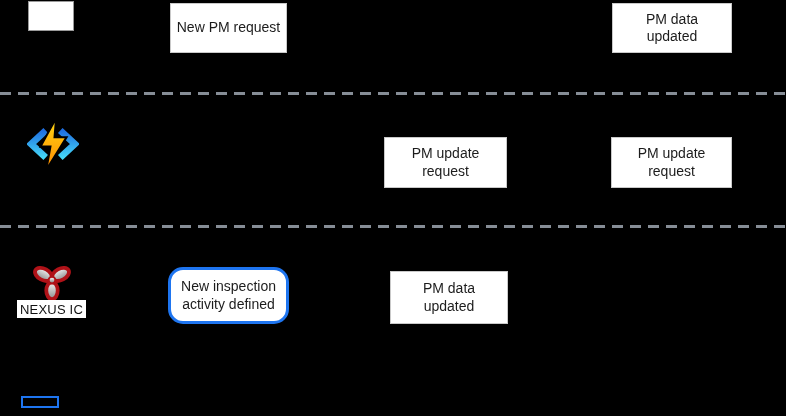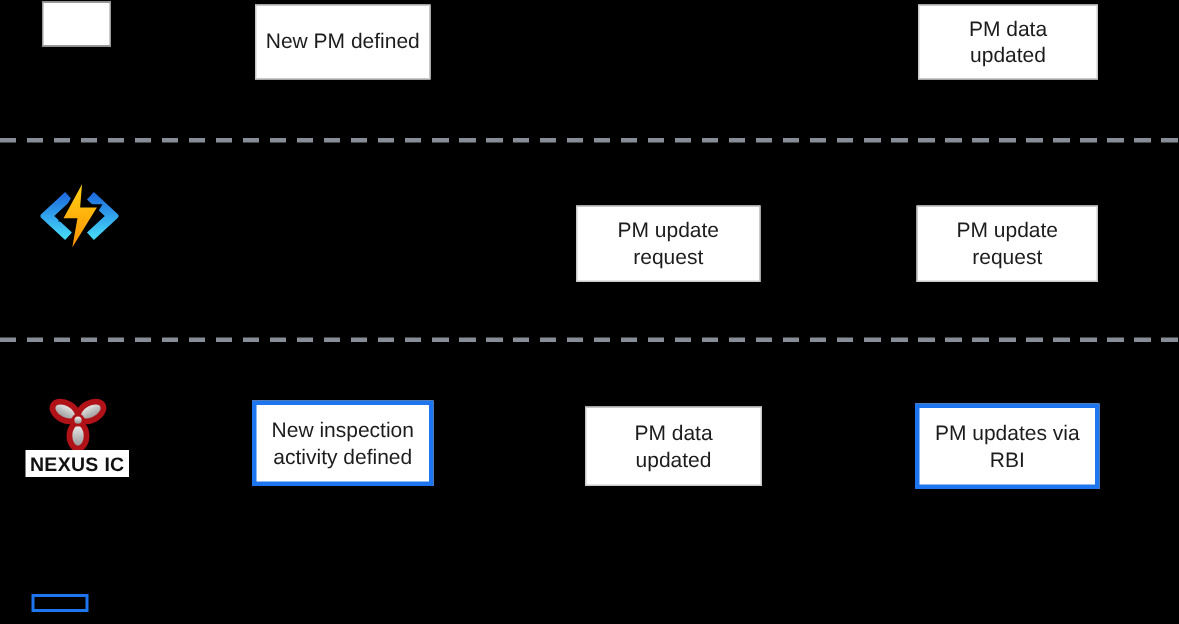--- a/index.html
+++ b/index.html
@@ -22,33 +22,33 @@
     border:1px solid #c9c9c9;
     box-sizing:border-box;
     display:flex;align-items:center;justify-content:center;
     text-align:center;
     color:#1c1c1c;
     font-size:14px;line-height:1.22;
     white-space:pre-line;
   }
   .flow-box.highlight{
     border:3px solid var(--accent,#1E75F0);
-    border-radius:0;
+    border-radius:15px;
   }
   .logo-rect{
     position:absolute;left:28px;top:1px;width:46px;height:30px;
     background:#fff;border:1px solid #9a9a9a;box-sizing:border-box;
   }
   .azure-icon{position:absolute;left:27px;top:116px;width:52px;height:56px;}
   .nexus-logo{position:absolute;left:27px;top:262px;width:50px;height:40px;}
   .nexus-label{
     position:absolute;left:17px;top:300px;width:69px;height:18px;
     background:#fff;color:#111;
     display:flex;align-items:center;justify-content:center;
-    font-size:13px;font-weight:bold;letter-spacing:.2px;
+    font-size:13px;font-weight:normal;letter-spacing:.2px;
   }
   .legend-swatch{
     position:absolute;left:21px;top:396px;width:38px;height:12px;
     border:2px solid var(--accent,#1E75F0);
     box-sizing:border-box;background:transparent;
   }
 </style>
 </head>
 <body>
 
@@ -85,31 +85,29 @@
     <g stroke="#b01218" stroke-width="8" fill="url(#sil)">
       <ellipse cx="32" cy="26" rx="19" ry="12" transform="rotate(28 32 26)"></ellipse>
       <ellipse cx="68" cy="26" rx="19" ry="12" transform="rotate(-28 68 26)"></ellipse>
       <ellipse cx="50" cy="60" rx="12" ry="18"></ellipse>
     </g>
     <circle cx="50" cy="38" r="9" fill="#b01218"></circle>
     <circle cx="50" cy="38" r="5" fill="url(#sil)"></circle>
   </svg>
   <div class="nexus-label">NEXUS IC</div>
 
-  <div class="flow-box" style="left:170px;top:3px;width:117px;height:50px">New PM defined</div>
+  <div class="flow-box" style="left:170px;top:3px;width:117px;height:50px">New PM request</div>
   <div class="flow-box" style="left:612px;top:3px;width:120px;height:50px">PM data
 updated</div>
 
   <div class="flow-box" style="left:384px;top:137px;width:123px;height:51px">PM update
 request</div>
   <div class="flow-box" style="left:611px;top:137px;width:121px;height:51px">PM update
 request</div>
 
   <div class="flow-box highlight" style="left:168px;top:267px;width:121px;height:57px">New inspection
 activity defined</div>
   <div class="flow-box" style="left:390px;top:271px;width:118px;height:53px">PM data
 updated</div>
-  <div class="flow-box highlight" style="left:610px;top:269px;width:123px;height:57px">PM updates via
-RBI</div>
 
   <div class="legend-swatch"></div>
 
 </div>
 
 </body></html>

